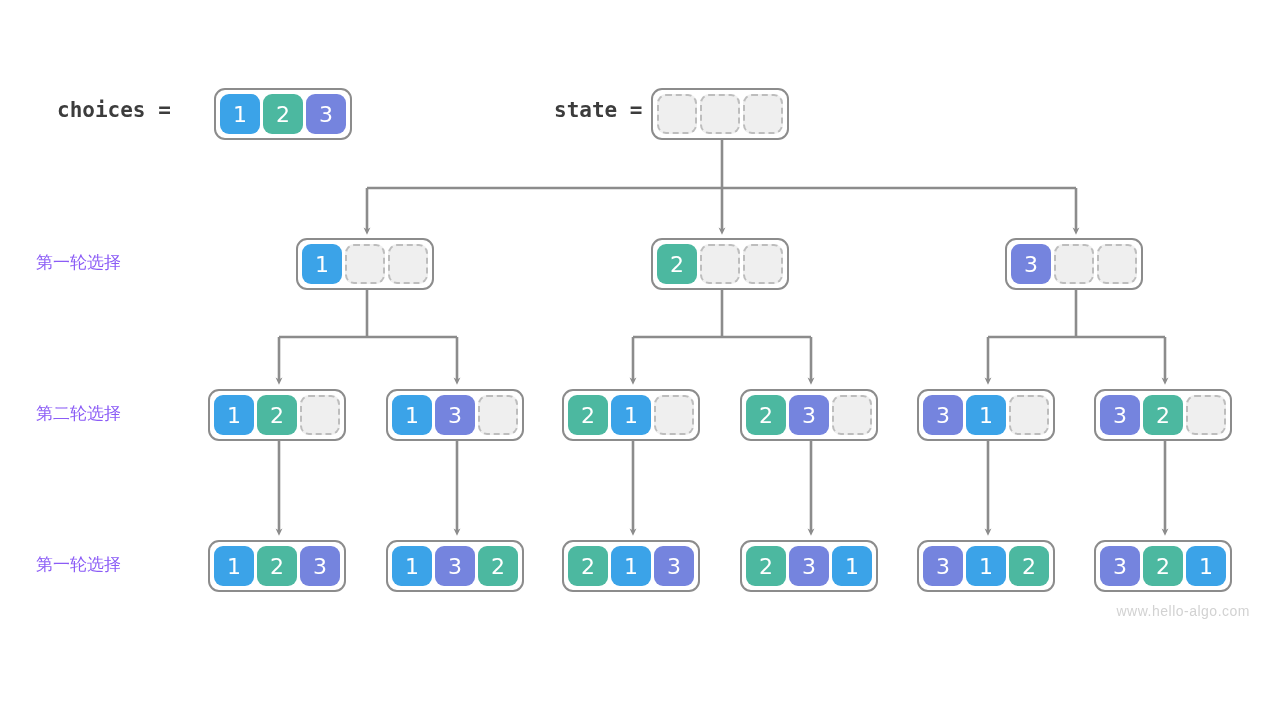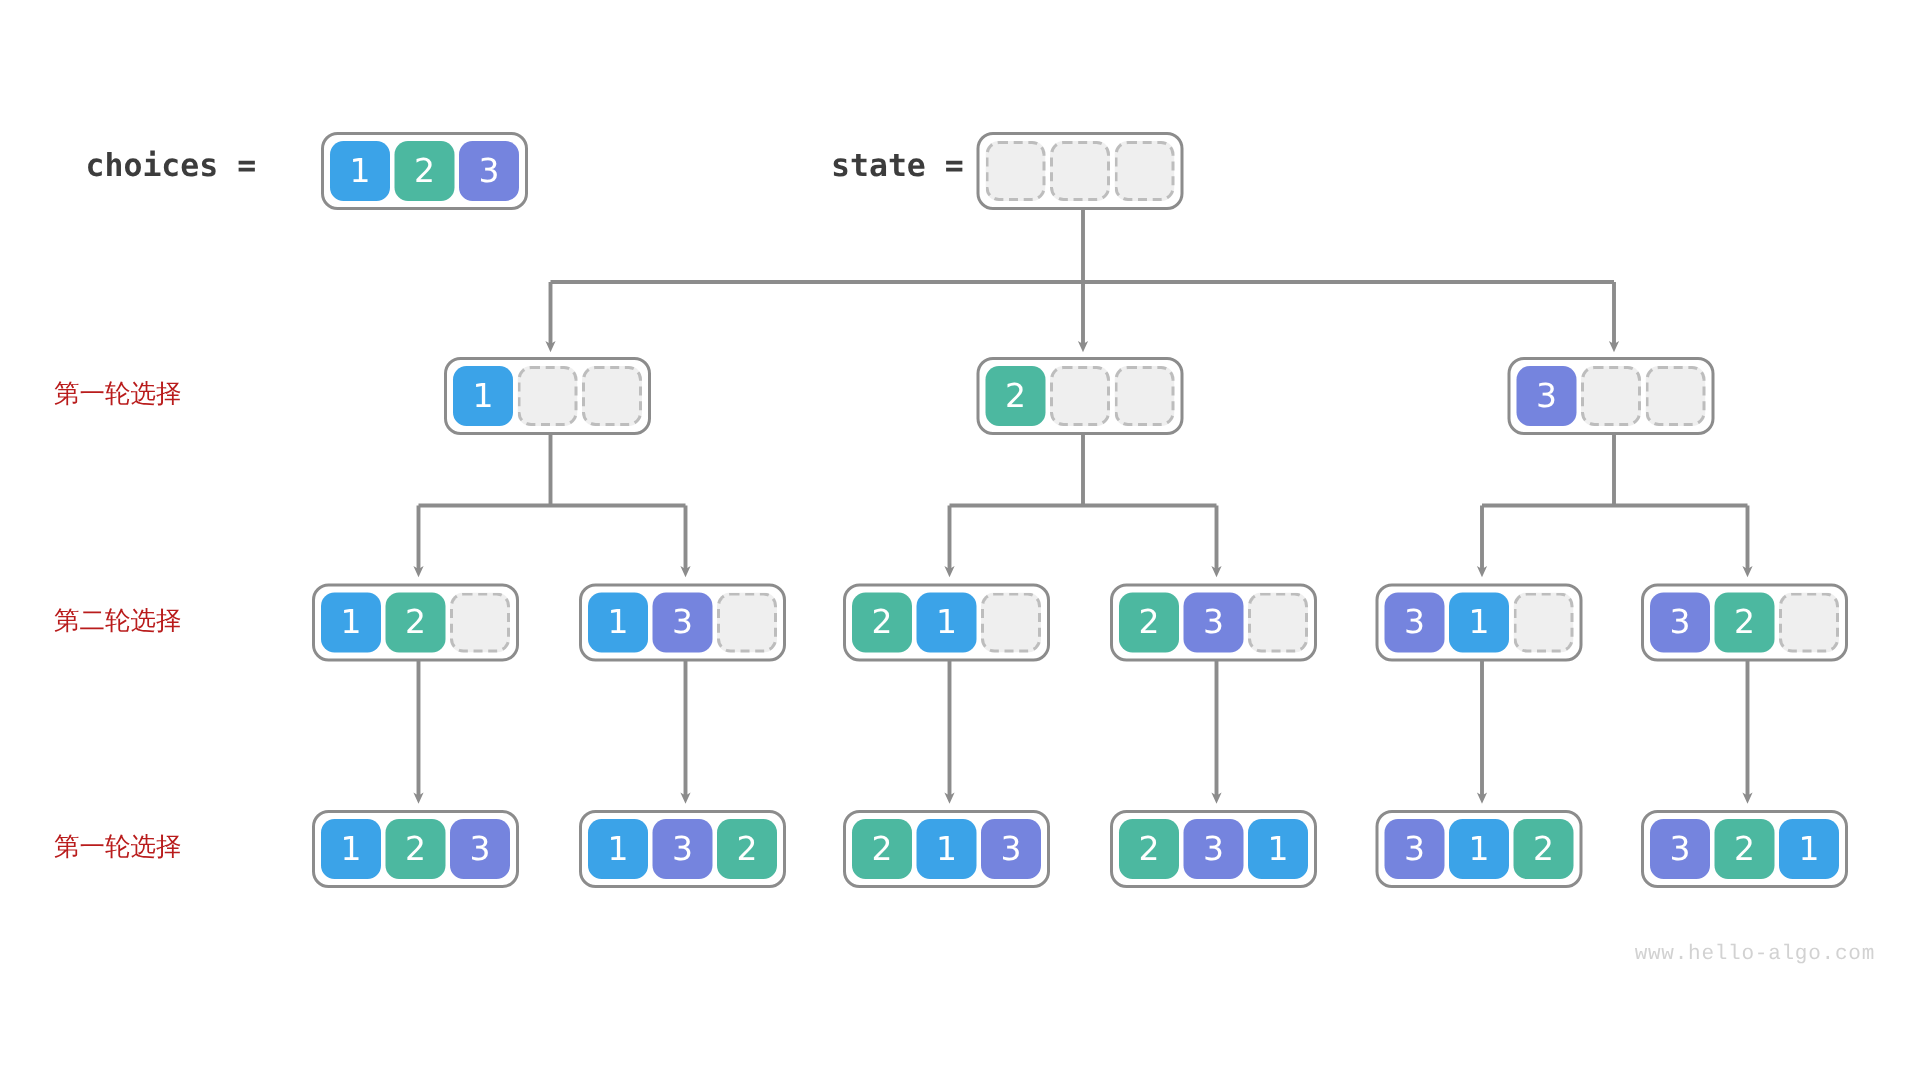--- a/index.html
+++ b/index.html
@@ -71,28 +71,28 @@
     font-family: "DejaVu Sans Mono", "Liberation Mono", monospace;
     font-weight: bold;
     font-size: 21px;
     color: #3c3c3c;
     white-space: nowrap;
   }
   .row-label {
     position: absolute;
     font-family: Liberation Sans, sans-serif;
     font-size: 17px;
-    color: #b91c1c;
+    color: #8b5cf6;
     white-space: nowrap;
   }
   .watermark {
     position: absolute;
     right: 30px;
-    bottom: 3px;
-    font-family: Liberation Mono, monospace;
+    bottom: 28px;
+    font-family: Liberation Sans, sans-serif;
     font-size: 14px;
     color: #d2d2d2;
     letter-spacing: 0.5px;
     white-space: nowrap;
   }
 </style>
 </head>
 <body>
 
 <div id="stage">

